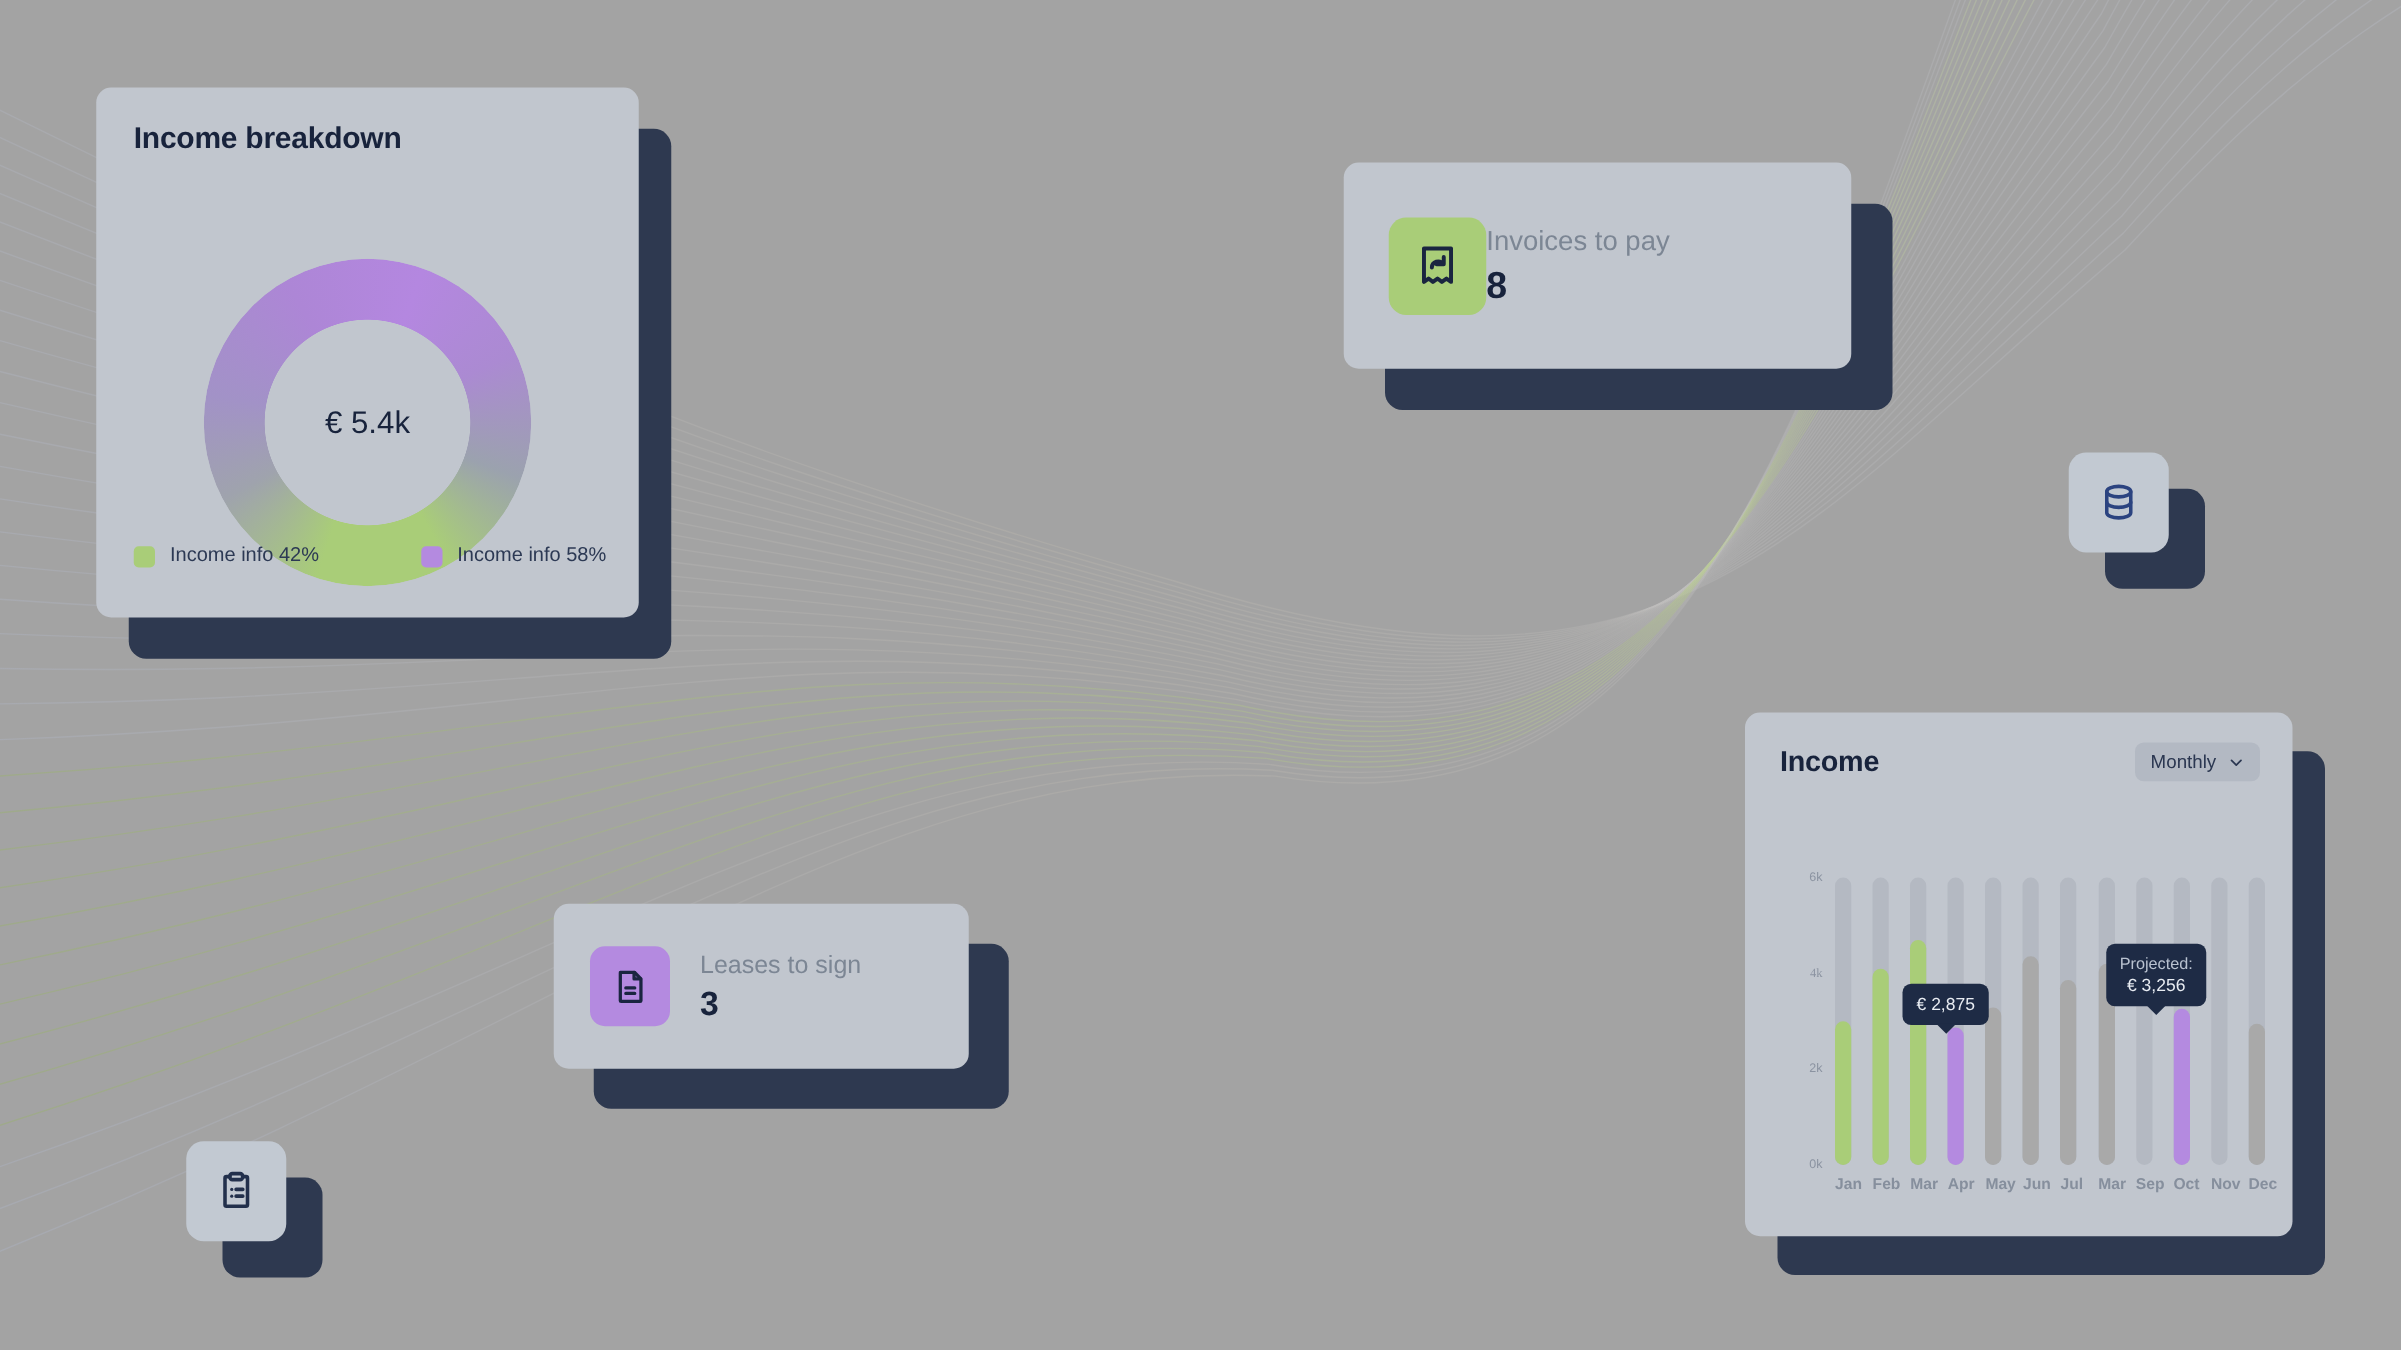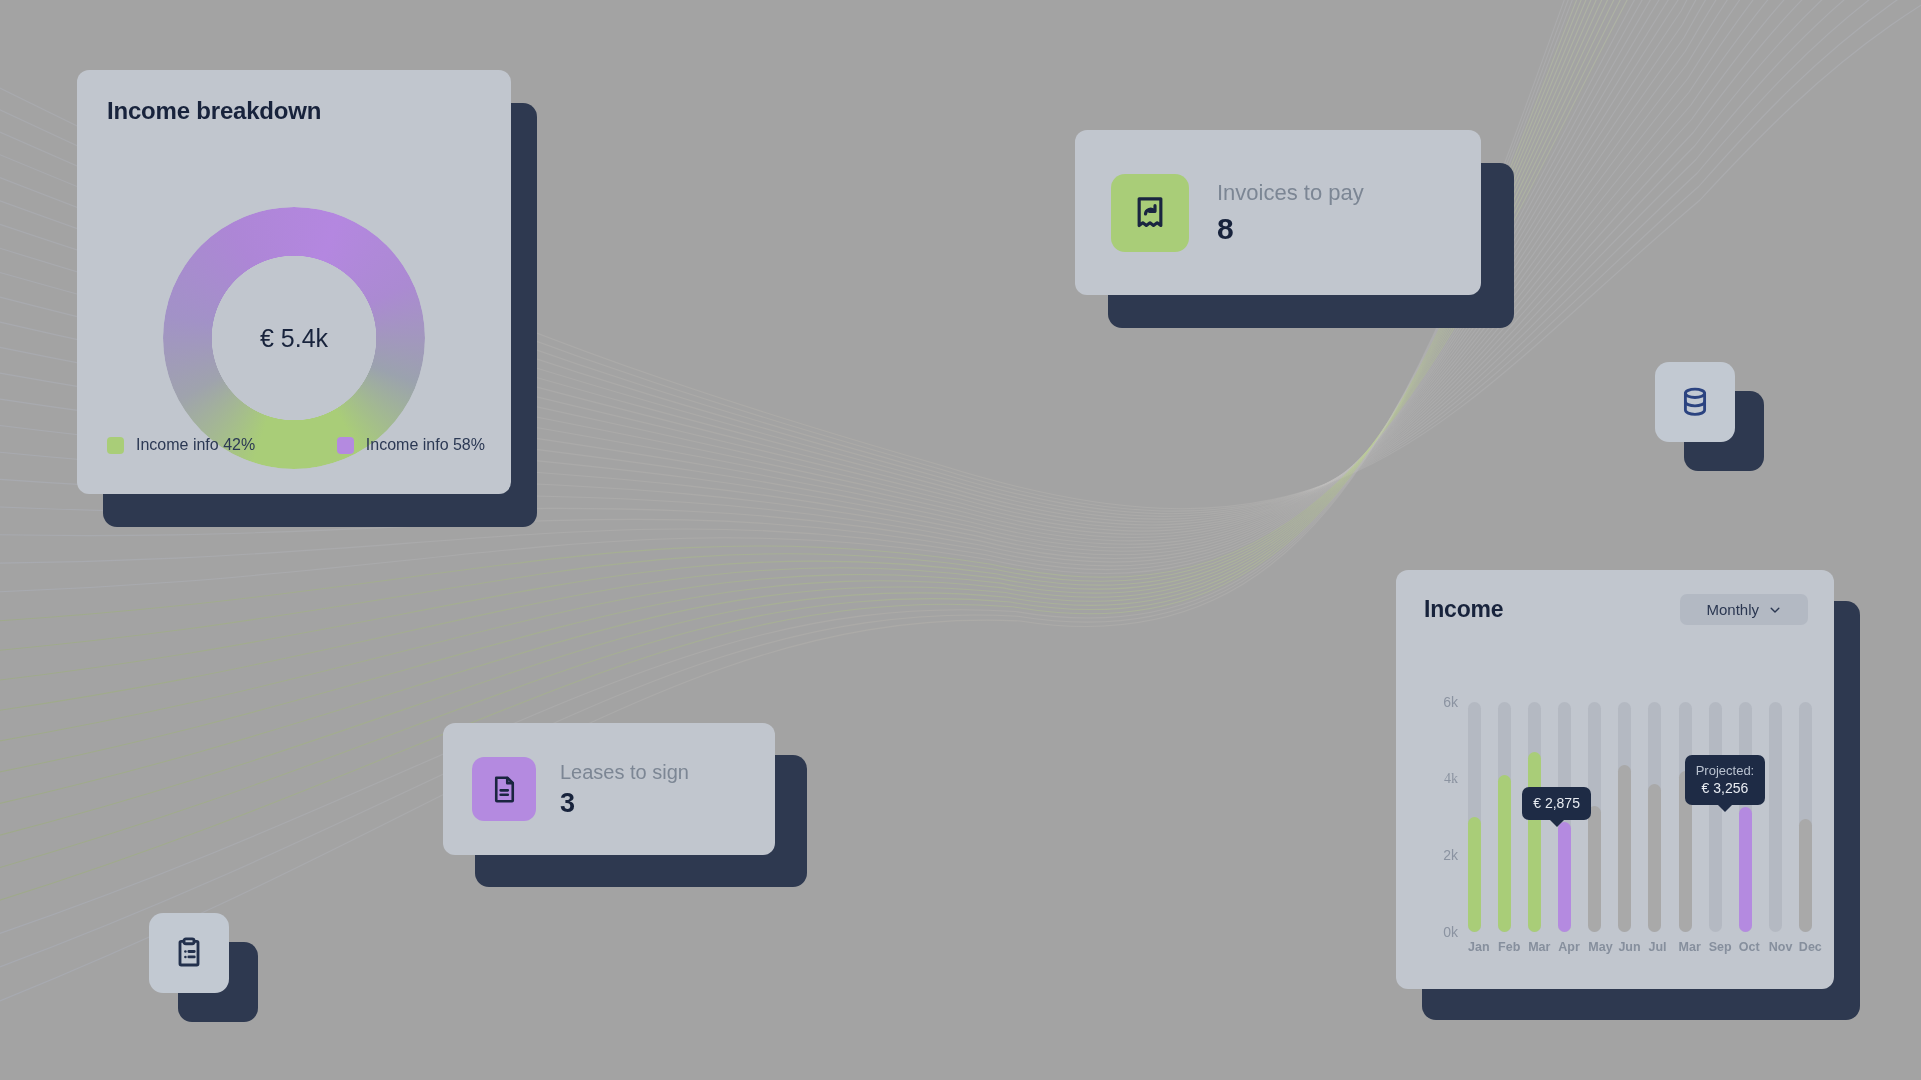--- a/index.html
+++ b/index.html
@@ -71,21 +71,21 @@
   #legend-item-1 { width:240px; }
   .legend-swatch { width:17px; height:17px; border-radius:4px; flex:none; }
   .legend-label { font-size:16px; color:#2c3954; white-space:nowrap; }
 
   
   .stat-card { display:flex; align-items:center; }
   .stat-icon {
     width:78px; height:78px; border-radius:14px; flex:none;
     display:flex; align-items:center; justify-content:center;
   }
-  .stat-text { margin-left:28px; }
+  .stat-text { }
   .stat-label { font-size:22px; color:#7c8694; line-height:1.2; }
   .stat-value { font-size:30px; font-weight:700; color:#18233c; margin-top:5px; line-height:1.1; }
 
   #invoices-card { left:1075px; top:130px; width:406px; height:165px; padding:0 0 0 36px; }
   #invoices-ghost { left:1108px; top:163px; width:406px; height:165px; }
   #leases-card { left:443px; top:723px; width:332px; height:132px; padding:0 0 0 29px; }
   #leases-ghost { left:475px; top:755px; width:332px; height:132px; }
 
   
   .tile {
@@ -98,32 +98,32 @@
   #clip-tile { left:149px; top:913px; width:80px; height:80px; }
   #clip-ghost { left:178px; top:942px; width:80px; height:80px; }
 
   
   #income-chart-ghost { left:1422px; top:601px; width:438px; height:419px; }
   #income-chart { left:1396px; top:570px; width:438px; height:419px; }
   #chart-head { position:absolute; left:28px; right:26px; top:24px; display:flex; align-items:center; justify-content:space-between; }
   #chart-title { font-size:23px; font-weight:600; color:#18233c; letter-spacing:-0.2px; }
   #period-select {
     display:flex; align-items:center; gap:9px;
-    background:#b3b9c3; border-radius:7px; padding:7px 26px;
+    background:#b3b9c3; border-radius:7px; padding:7px 12px;
     font-size:15px; color:#2b3751; cursor:pointer;
   }
   #chart-sub { position:absolute; left:28px; top:72px; display:flex; align-items:baseline; gap:10px; }
   #chart-amount { font-size:26px; font-weight:700; color:#18233c; letter-spacing:-0.3px; }
   #chart-amount-unit { font-size:16px; color:#868f9d; }
   #chart-range { display:flex; align-items:center; gap:11px; margin-left:12px; }
   #chart-range-text { font-size:15px; color:#7e8795; }
 
   #plot { position:absolute; left:28px; top:132px; right:22px; bottom:22px; }
   #y-axis { position:absolute; left:0; top:0; width:34px; height:230px; }
-  .ytick { position:absolute; right:0; transform:translateY(-50%); font-size:14px; color:#8b93a1; }
+  .ytick { position:absolute; right:0; transform:translateY(-50%); font-size:10px; color:#8b93a1; }
   #bars { position:absolute; left:44px; right:0; top:0; height:230px; display:flex; justify-content:space-between; }
   .bar-col { position:relative; width:13px; height:230px; }
   .track { position:absolute; left:0; bottom:0; width:13px; height:230px; background:#b4b9c2; border-radius:7px; }
   .fill { position:absolute; left:0; bottom:0; width:13px; border-radius:7px; }
   #x-axis { position:absolute; left:44px; right:0; top:238px; display:flex; justify-content:space-between;font-weight:bold; }
   .xtick { width:13px; font-size:12.5px; color:#868f9d; text-align:center; }
 
   .tooltip {
     position:absolute; background:#1e2b45; color:#e8ecf2;
     border-radius:7px; padding:7px 11px; font-size:14px;

